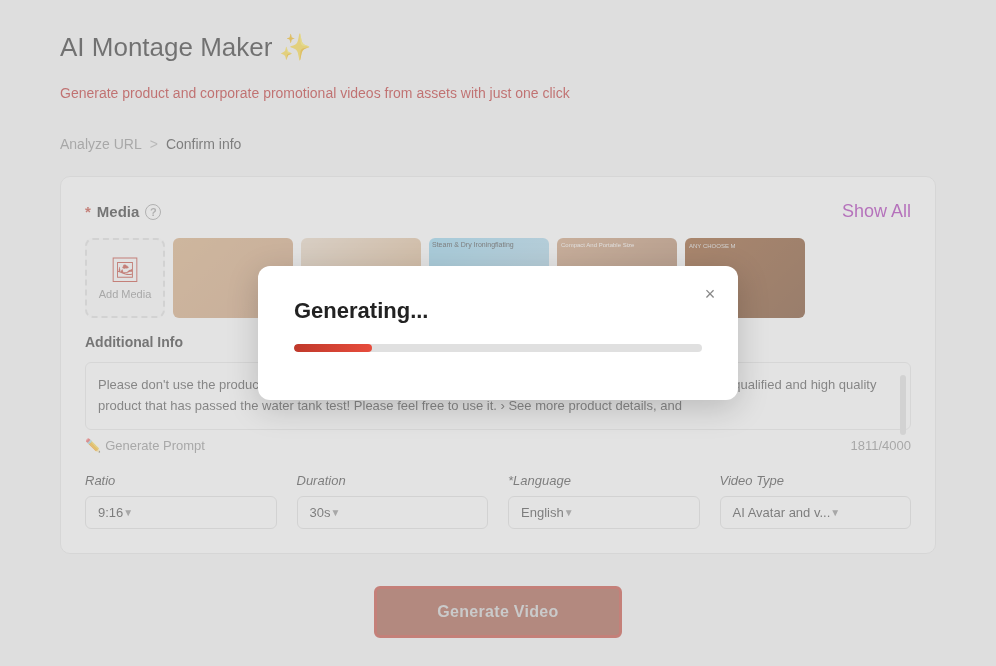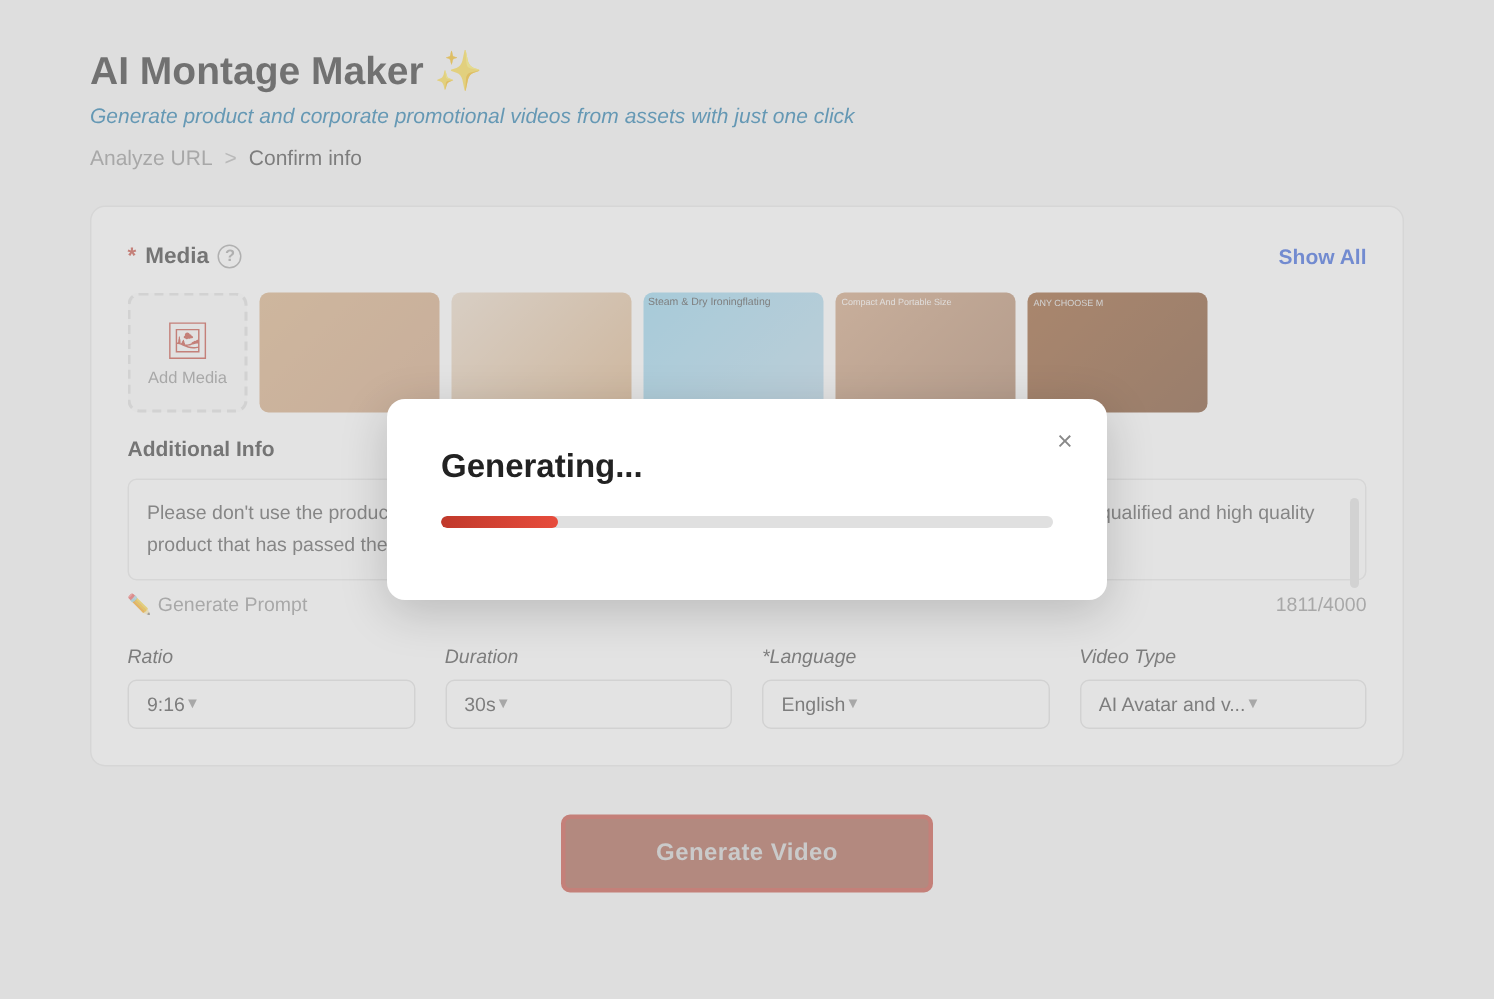--- a/index.html
+++ b/index.html
@@ -20,33 +20,32 @@
     }
 
     
     .main-content {
       padding: 32px 60px;
       position: relative;
     }
 
     .page-title {
       font-size: 26px;
-      font-weight: 700;
+      font-weight: 400;
       color: #1a1a1a;
-      margin-bottom: 6px;
+      margin-bottom: 22px;
       display: flex;
       align-items: center;
       gap: 8px;
     }
 
     .page-subtitle {
       font-size: 14px;
-      color: #0369a1;
-      margin-bottom: 12px;
-      font-style: italic;
+      color: #b91c1c;
+      margin-bottom: 35px;
     }
 
     .breadcrumb {
       display: flex;
       align-items: center;
       gap: 8px;
       font-size: 14px;
       margin-bottom: 24px;
       color: #888;
     }
@@ -96,24 +95,24 @@
       border: 1.5px solid #999;
       display: inline-flex;
       align-items: center;
       justify-content: center;
       font-size: 11px;
       color: #999;
       cursor: pointer;
     }
 
     .show-all {
-      font-size: 14px;
-      color: #1d4ed8;
-      cursor: pointer;
-      font-weight: 700;
+      font-size: 18px;
+      color: #a21caf;
+      cursor: pointer;
+      font-weight: 400;
     }
 
     
     .media-row {
       display: flex;
       gap: 8px;
       margin-bottom: 16px;
       align-items: center;
     }
 

